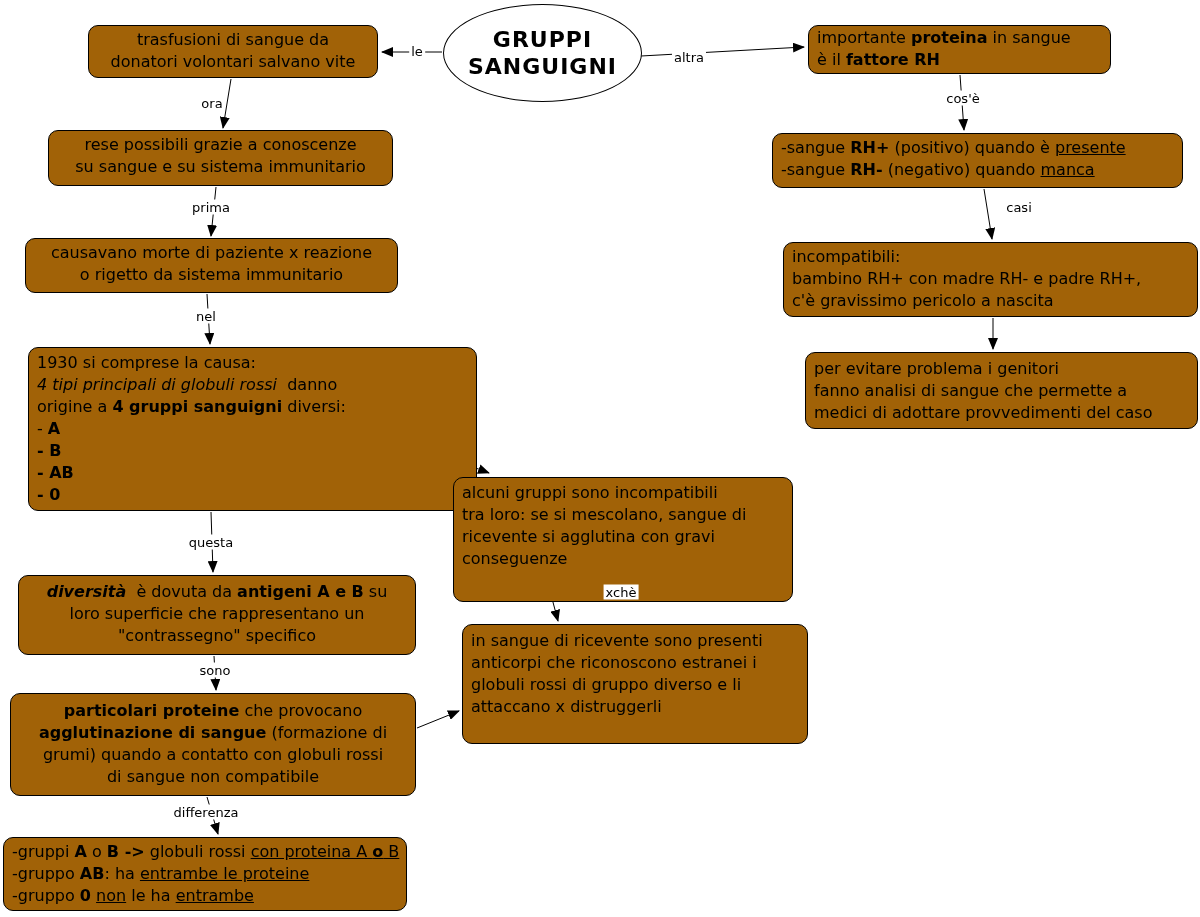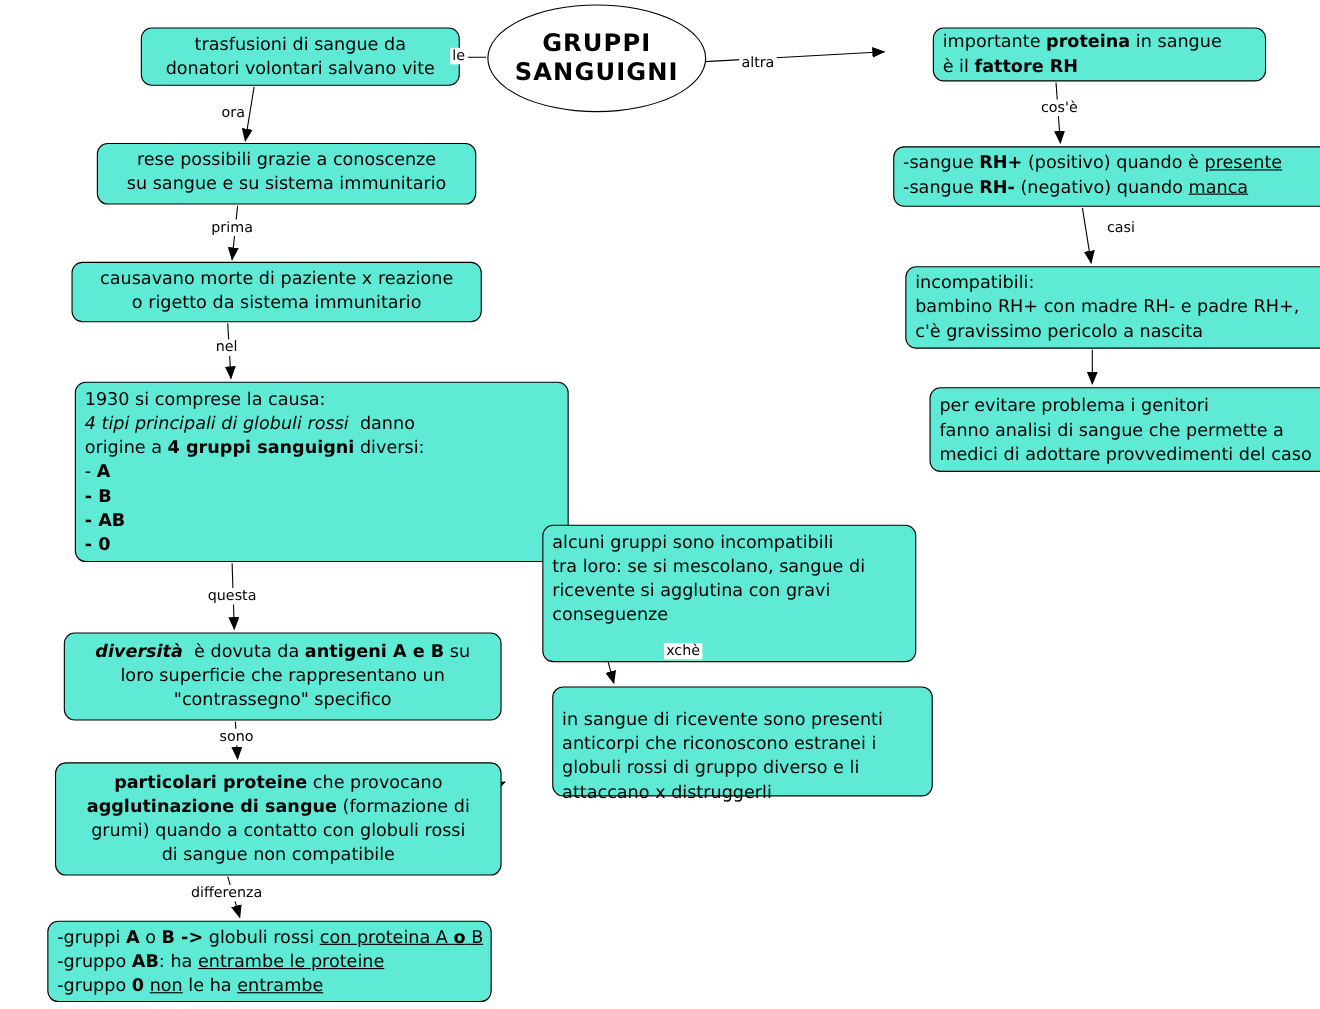--- a/index.html
+++ b/index.html
@@ -2,22 +2,22 @@
 <html><head>
 <meta charset="utf-8">
 <style>
   html,body{margin:0;padding:0}
   body{
     width:1200px;height:917px;position:relative;overflow:hidden;
     background:#ffffff;color:#000;
     font-family:"DejaVu Sans", sans-serif;
   }
   .node{
-    position:absolute;background:#5eead4;border:1px solid #000;border-radius:10px;
-    box-sizing:border-box;font-size:16px;line-height:22px;padding:3px 8px;margin-left:40px;
+    position:absolute;background:#a16207;border:1px solid #000;border-radius:10px;
+    box-sizing:border-box;font-size:16px;line-height:22px;padding:3px 8px;
   }
   .node .tline{white-space:pre}
   .center{text-align:center}
   .b{font-weight:bold}
   .i{font-style:italic}
   .u{text-decoration:underline}
   .ellipse{
     position:absolute;left:443px;top:4px;width:197px;height:96px;
     border:1px solid #000;border-radius:50%;background:#fff;
     display:flex;flex-direction:column;align-items:center;justify-content:center;
@@ -31,21 +31,21 @@
   svg.connectors line{stroke:#000;stroke-width:1}
 
   #n-trasfusioni{left:88px;top:25px;width:290px;height:53px}
   #n-rese{left:48px;top:130px;width:345px;height:56px}
   #n-causavano{left:25px;top:238px;width:373px;height:55px}
   #n-1930{left:28px;top:347px;width:449px;height:164px;padding-top:4px}
   #n-diversita{left:18px;top:575px;width:398px;height:80px;padding-top:5px}
   #n-particolari{left:10px;top:693px;width:406px;height:103px;padding-top:6px}
   #n-ab0{left:3px;top:837px;width:404px;height:74px}
   #n-alcuni{left:453px;top:477px;width:340px;height:125px;padding-top:4px}
-  #n-insangue{left:462px;top:624px;width:346px;height:100px;padding-top:18px}
+  #n-insangue{left:462px;top:624px;width:346px;height:120px;padding-top:5px}
   #n-importante{left:808px;top:25px;width:303px;height:49px;padding-top:1px}
   #n-rh{left:772px;top:133px;width:411px;height:55px}
   #n-incompatibili{left:783px;top:242px;width:415px;height:75px}
   #n-evitare{left:805px;top:352px;width:393px;height:77px;padding-top:5px}
 
   #lbl-le{left:417px;top:51px}
   #lbl-altra{left:689px;top:57px}
   #lbl-ora{left:212px;top:103px}
   #lbl-cose{left:963px;top:98px}
   #lbl-prima{left:211px;top:207px}

